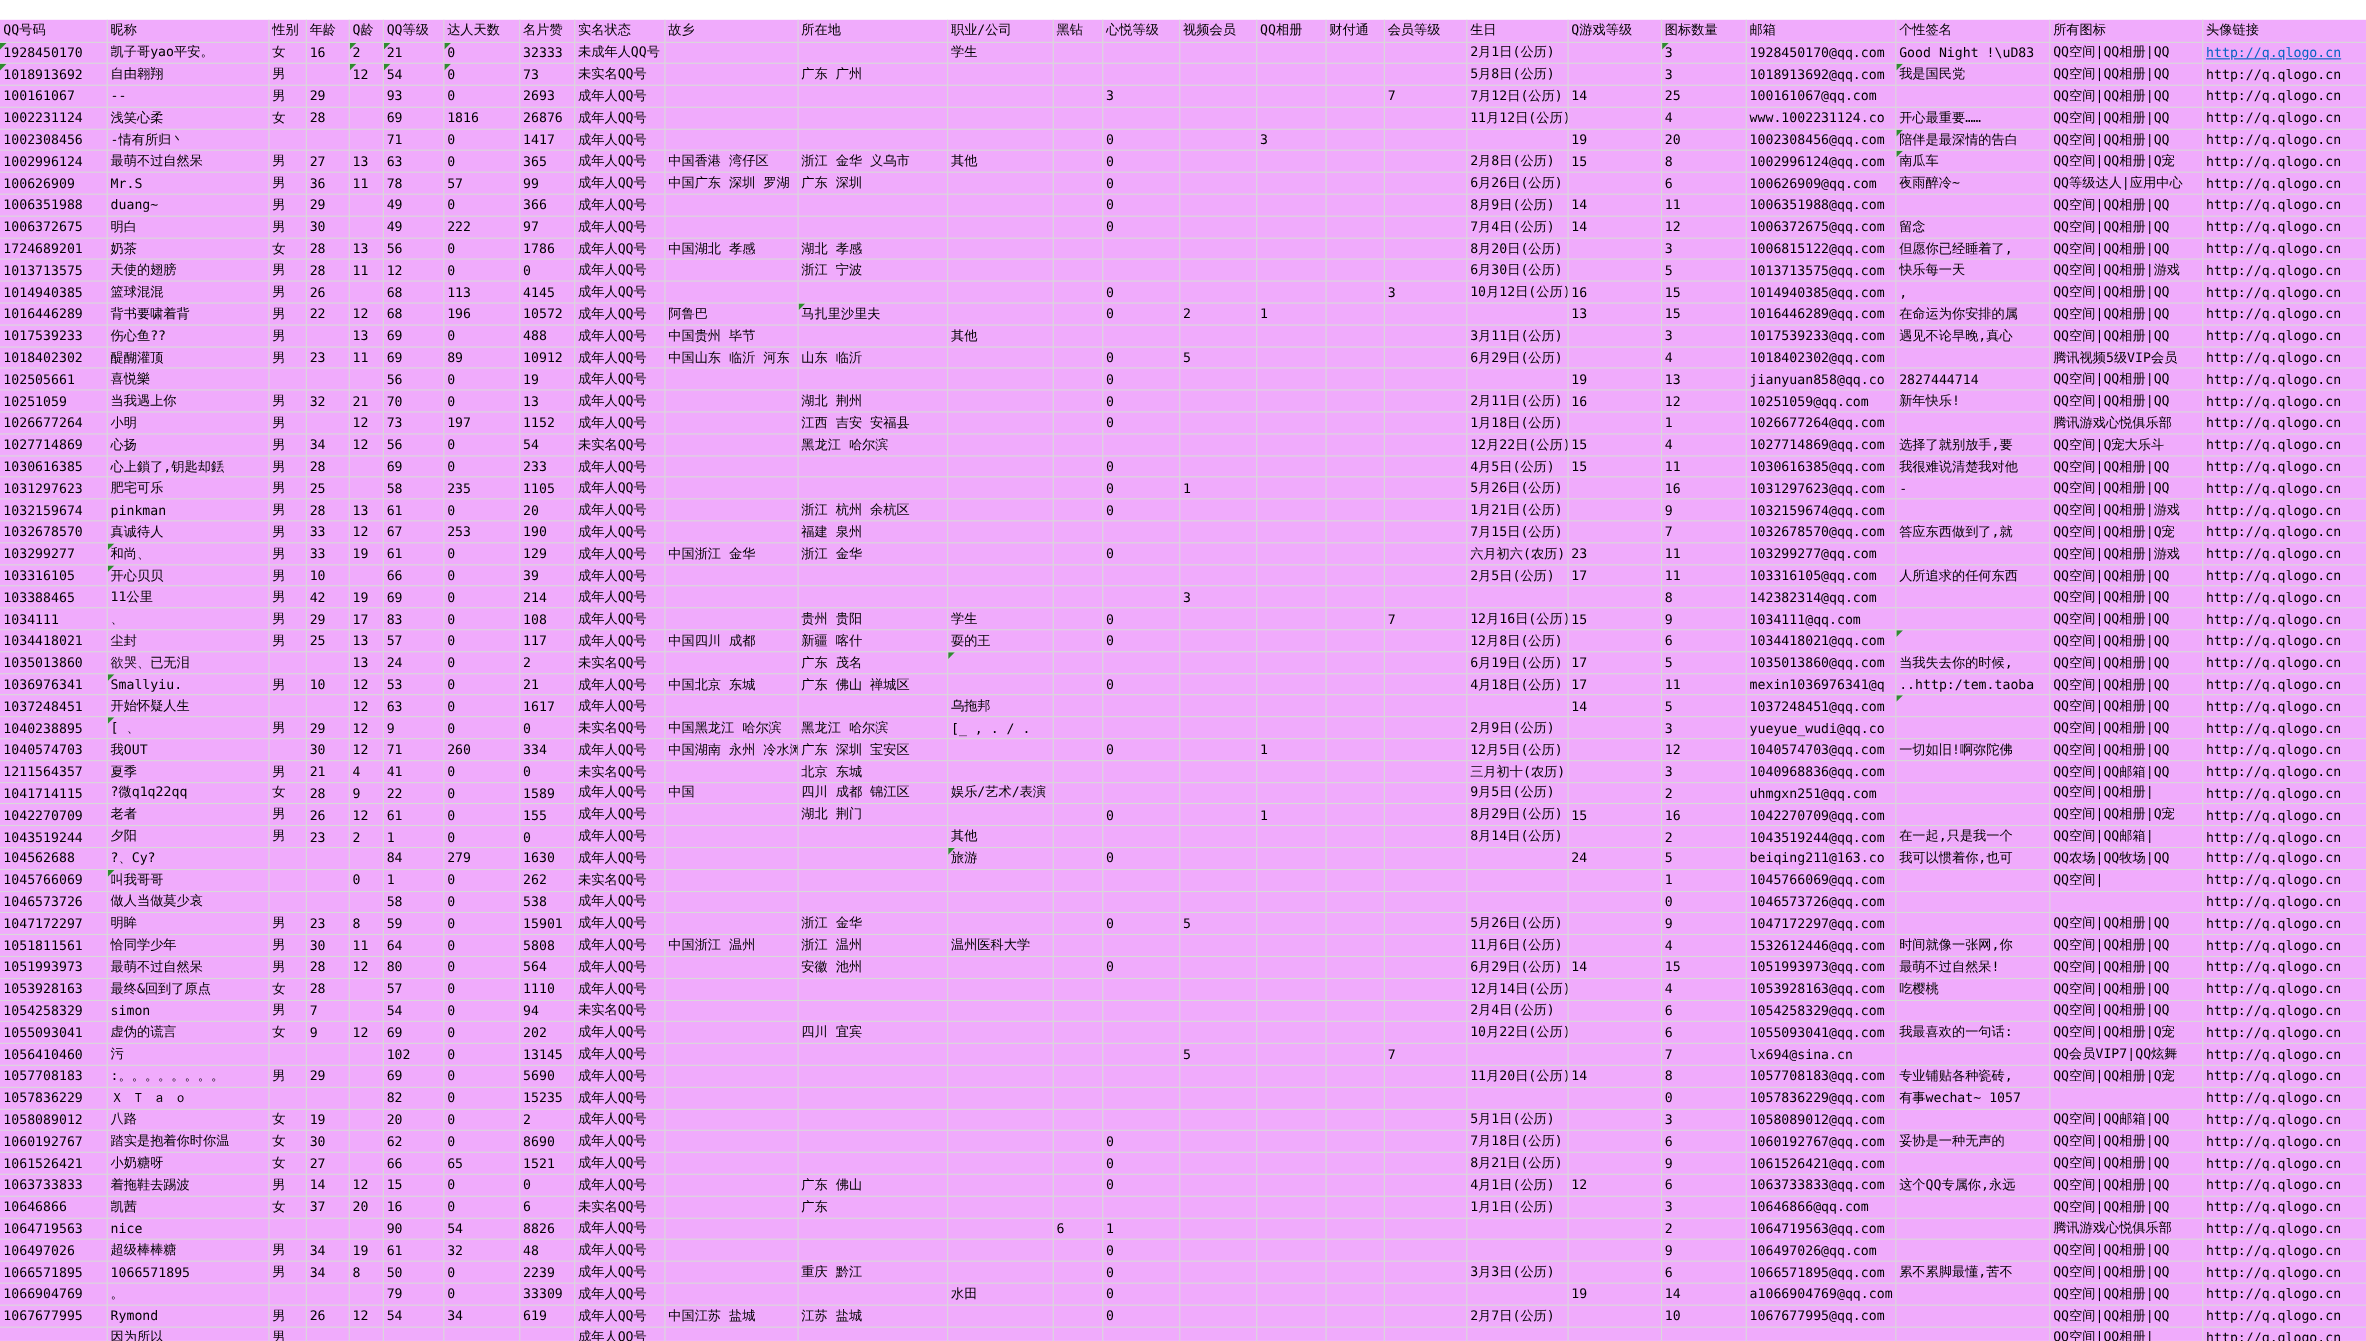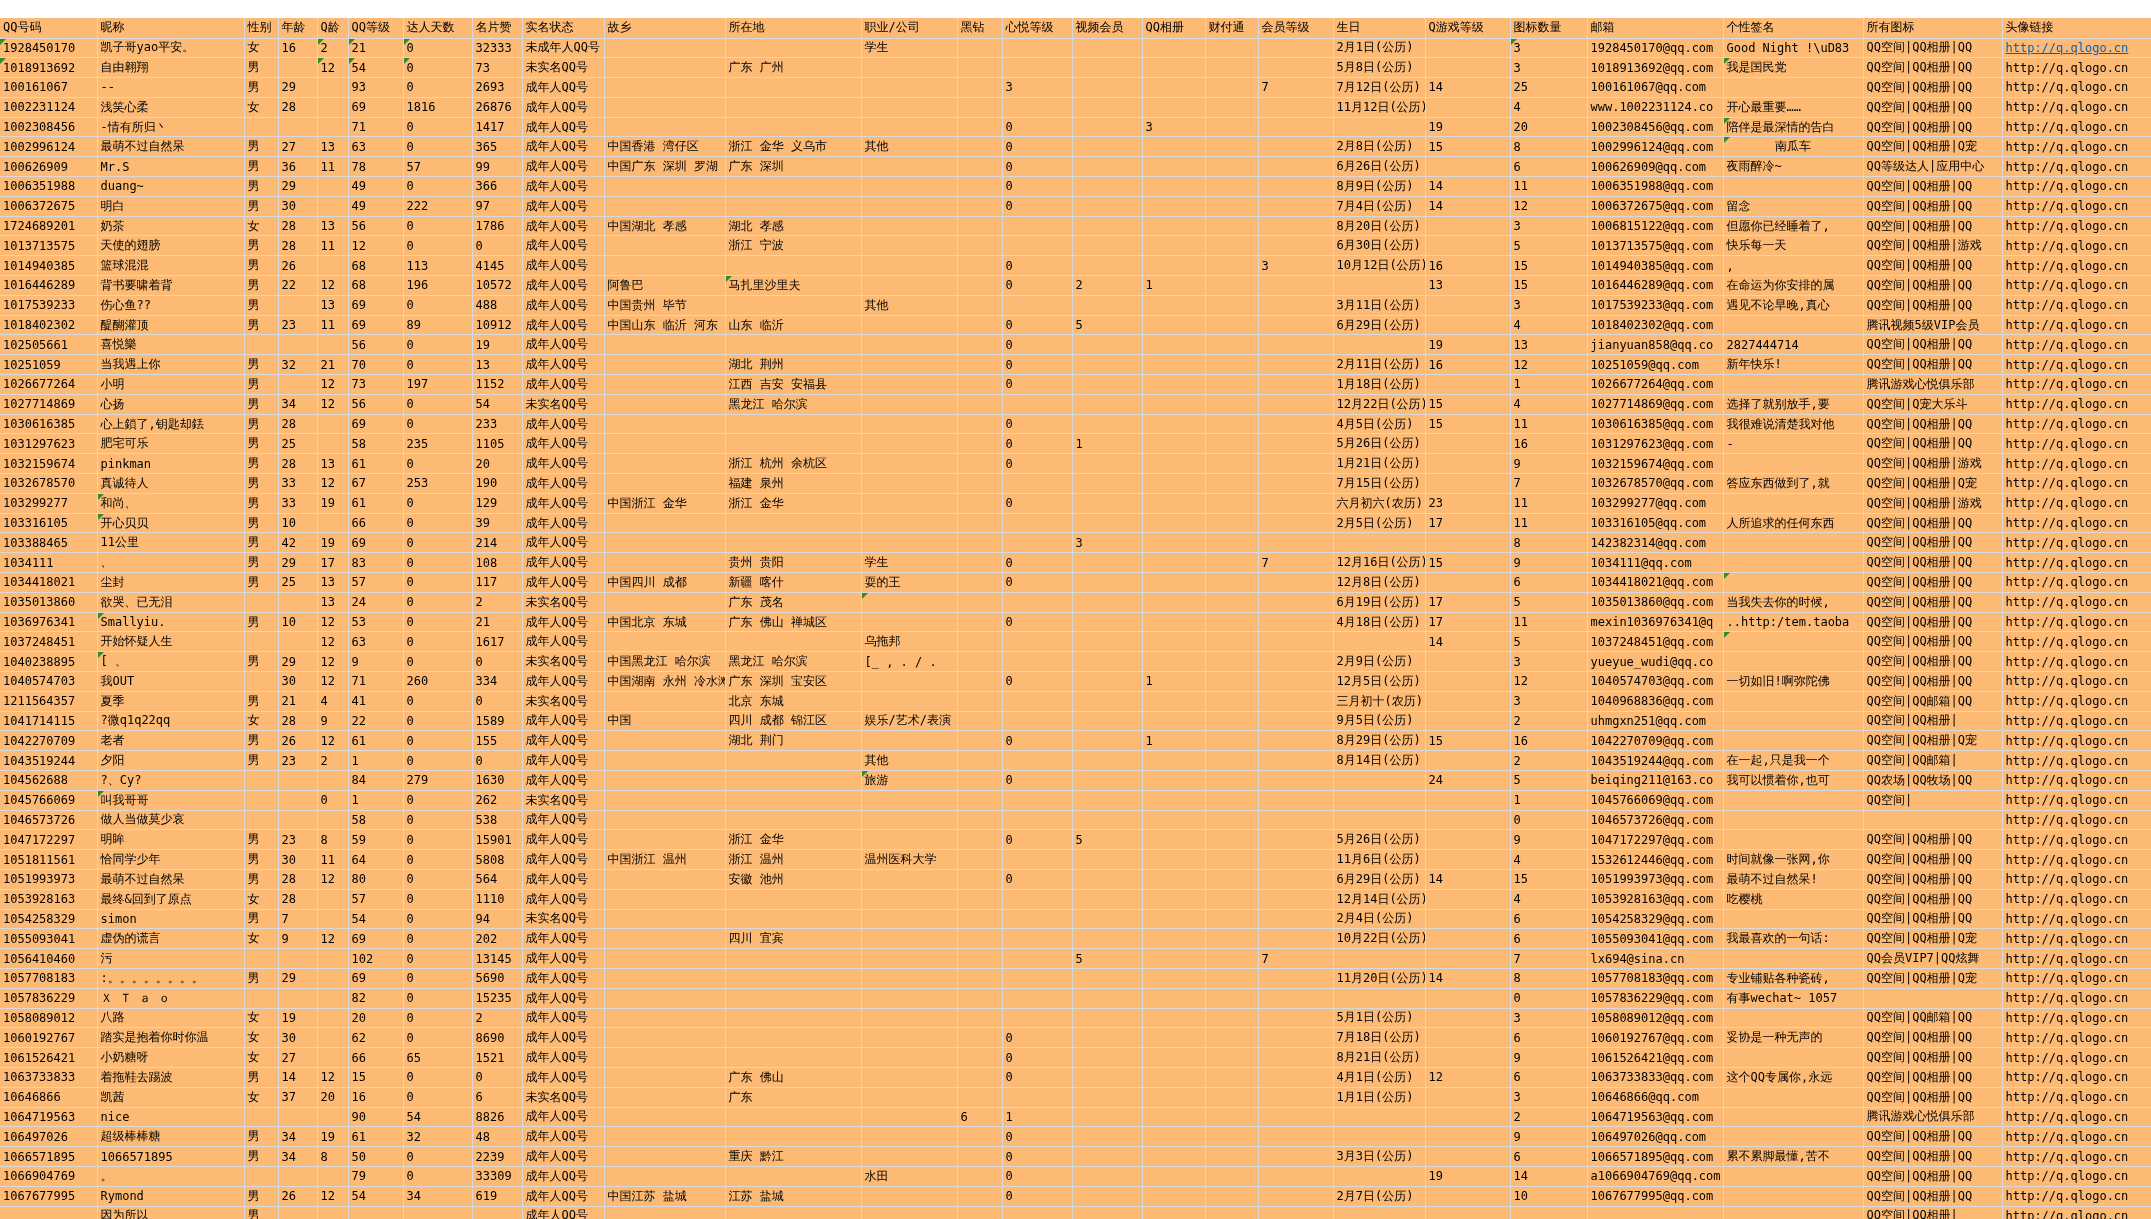--- a/index.html
+++ b/index.html
@@ -1,20 +1,20 @@
 <!DOCTYPE html>
 <html><head>
 <meta charset="utf-8">
 <style>
   html,body{margin:0;padding:0;background:#fff;}
   #sheet{
     position:relative;
     width:2151px;height:1219px;
     overflow:hidden;
-    background:#fdba74;
+    background:#f0abfc;
     font-family:"DejaVu Sans Mono","DejaVu Sans",sans-serif;
     font-size:12px;color:#000;
     cursor:cell;
   }
   #topgap{height:18px;background:#fff;}
   table{border-collapse:collapse;table-layout:fixed;width:2151px;}
   th,td{
     box-sizing:border-box;
     border-right:1px solid #d9d9d9;
     border-bottom:1px solid #d9d9d9;
@@ -28,21 +28,21 @@
     position:relative;
   }
   thead th{height:20px;}
   td.green::before{
     content:"";
     position:absolute;top:0;left:0;
     border-top:6px solid #2e8b2e;
     border-right:6px solid transparent;
   }
   td.lnk{color:#0563c1;text-decoration:underline;}
-  td.ar{text-align:center;}
+  td.ar{text-align:left;}
 </style>
 </head>
 <body>
 
 <div id="sheet">
   <div id="topgap"></div>
   <table>
     <colgroup>
         <col style="width: 97px;">
         <col style="width: 147px;">

